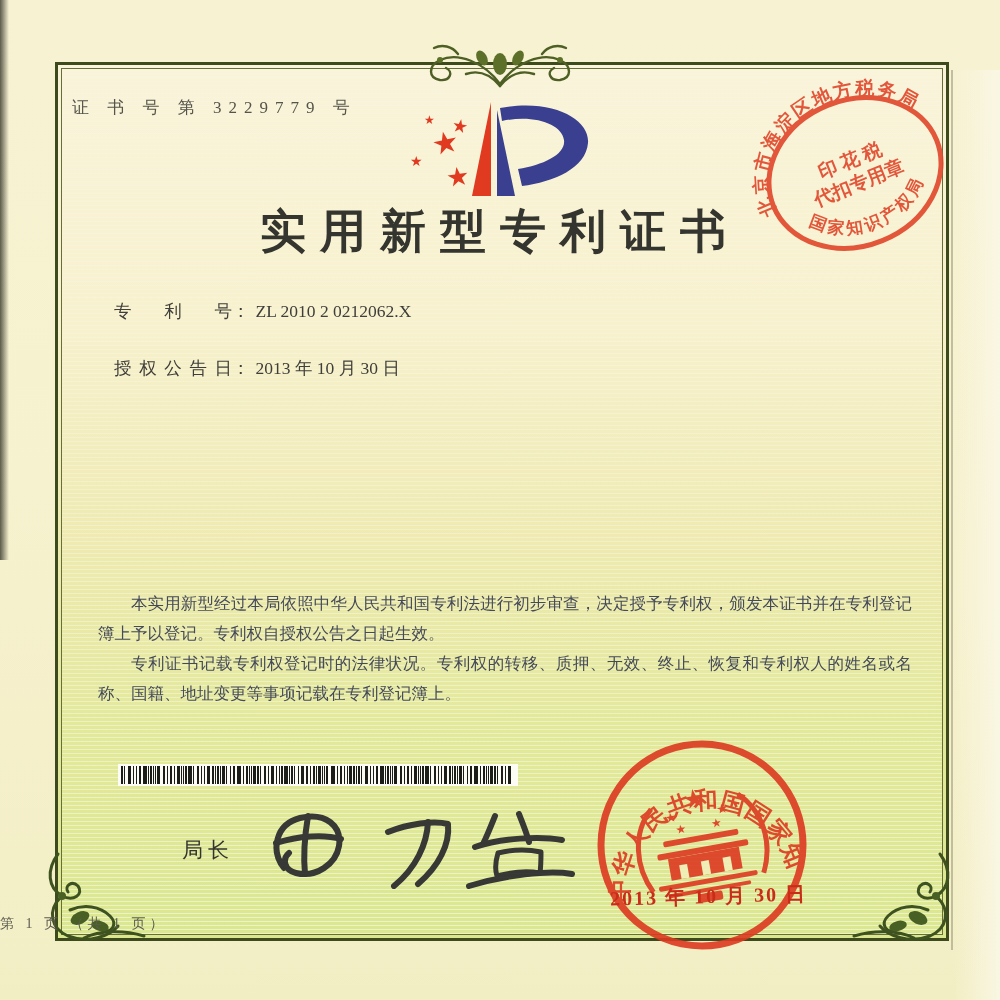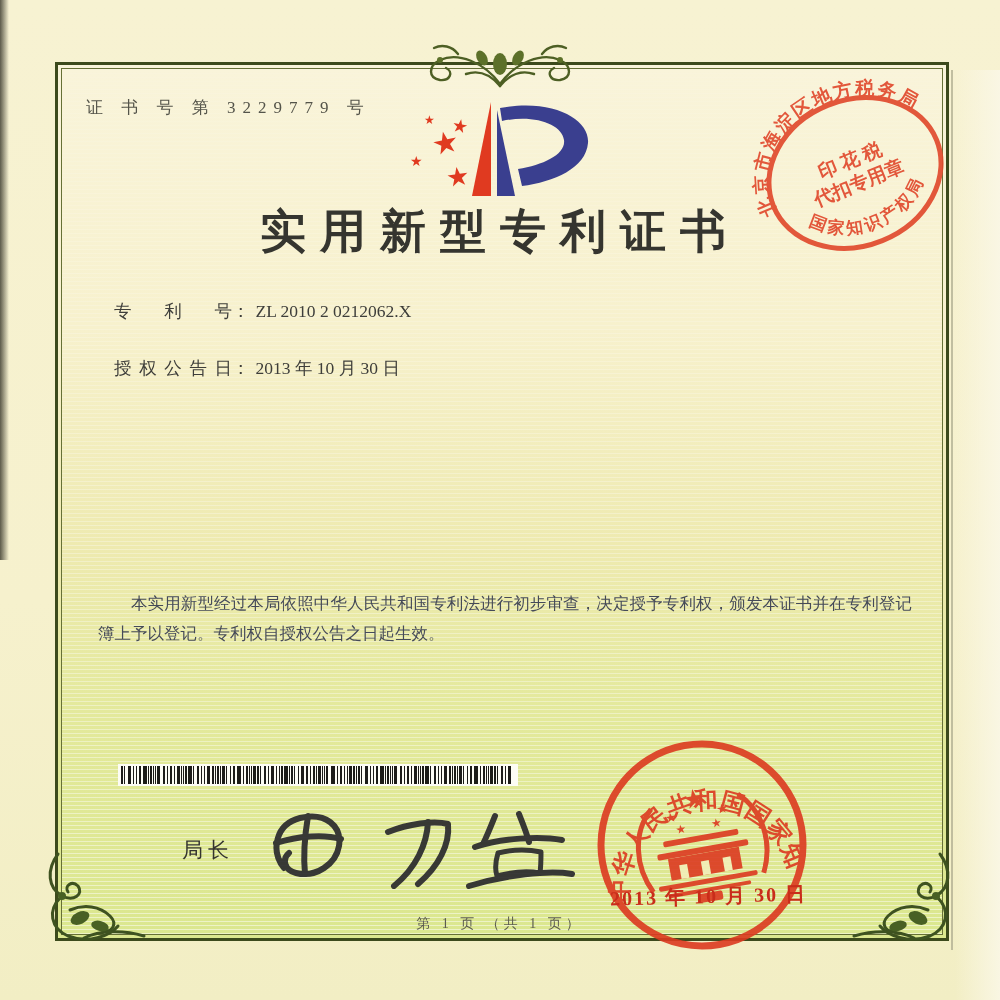--- a/index.html
+++ b/index.html
@@ -20,38 +20,38 @@
       background:repeating-linear-gradient(90deg,#7b8fb5 0 10px,transparent 10px 22px);}
   
   .frame{left:55px;top:62px;width:888px;height:873px;border:3px solid #3c4a1c;
       background:linear-gradient(180deg,#f9f4da 0%,#f7f1cd 30%,#eeeab0 55%,#e3e99b 75%,#dbe78f 100%);}
   .frame-inner{position:absolute;inset:3px;border:1px solid #66763а;border:1px solid #667036;}
   .texture{position:absolute;inset:4px;pointer-events:none;
       background:repeating-linear-gradient(180deg,rgba(255,255,255,.55) 0 1px,rgba(255,255,255,0) 1px 4px);
       -webkit-mask-image:linear-gradient(180deg,rgba(0,0,0,.12),rgba(0,0,0,.9));
       mask-image:linear-gradient(180deg,rgba(0,0,0,.12),rgba(0,0,0,.9));}
   
-  .certno{left:86px;top:96px;font-size:17px;letter-spacing:7px;color:#54544a;}
+  .certno{left:72px;top:96px;font-size:17px;letter-spacing:7px;color:#54544a;}
   .title{left:0;right:0;top:201px;text-align:center;font-size:46px;font-weight:700;
       letter-spacing:14px;color:#35352f;}
   .fields{left:114px;top:299px;font-size:17.5px;color:#3e3e3a;}
   .frow{margin-bottom:33px;white-space:nowrap;}
   .flabel{display:inline-block;width:118px;text-align:justify;text-align-last:justify;}
   .fcolon{display:inline-block;margin-right:6px;}
   .paras{left:98px;top:589px;width:814px;font-size:16.5px;line-height:1.82;
       color:#454a58;text-align:justify;}
   .paras p{margin:0;text-indent:2em;}
   .barcode{left:118px;top:764px;width:400px;height:22px;background:#fcfcf4;}
   .signer-label{left:182px;top:836px;font-size:21px;letter-spacing:5px;color:#34342e;}
   .sig-svg{left:242px;top:786px;}
   .seal-svg{left:580px;top:733px;}
   .seal-date{left:610px;top:883px;font-size:20px;font-weight:700;letter-spacing:2px;
       color:#c92d1a;transform:rotate(-1.5deg);}
   .stamp-svg{left:750px;top:70px;}
-  .footer{left:0;right:0;top:915px;text-align:center;font-size:14px;letter-spacing:4px;color:#5c5c50;}
+  .footer{left:0;right:0;top:915px;font-size:14px;letter-spacing:4px;color:#5c5c50;}
   svg{overflow:visible;}
 </style>
 </head>
 <body>
 
 <div class="abs edge-left"></div>
 <div class="abs edge-right"></div>
 <div class="abs edge-right2"></div>
 <div class="abs bleed"></div>
 <div class="abs bleed2"></div>
@@ -145,20 +145,21 @@
   <div class="frow">
     <span class="flabel">专 利 号</span><span class="fcolon">：</span><span>ZL 2010 2 0212062.X</span>
   </div>
   <div class="frow">
     <span class="flabel">授权公告日</span><span class="fcolon">：</span><span>2013 年 10 月 30 日</span>
   </div>
 </div>
 
 <div class="abs paras">
   <p>本实用新型经过本局依照中华人民共和国专利法进行初步审查，决定授予专利权，颁发本证书并在专利登记簿上予以登记。专利权自授权公告之日起生效。</p>
+  <p>专利证书记载专利权登记时的法律状况。专利权的转移、质押、无效、终止、恢复和专利权人的姓名或名称、国籍、地址变更等事项记载在专利登记簿上。</p>
 </div>
 
 <div class="abs barcode">
     <div style="position: absolute; left: 3px; top: 2px; width: 2px; height: 18px; background: rgb(28, 28, 24);"></div>
     <div style="position: absolute; left: 6px; top: 2px; width: 1px; height: 18px; background: rgb(28, 28, 24);"></div>
     <div style="position: absolute; left: 10px; top: 2px; width: 3px; height: 18px; background: rgb(28, 28, 24);"></div>
     <div style="position: absolute; left: 15px; top: 2px; width: 1px; height: 18px; background: rgb(28, 28, 24);"></div>
     <div style="position: absolute; left: 18px; top: 2px; width: 1px; height: 18px; background: rgb(28, 28, 24);"></div>
     <div style="position: absolute; left: 21px; top: 2px; width: 2px; height: 18px; background: rgb(28, 28, 24);"></div>
     <div style="position: absolute; left: 25px; top: 2px; width: 4px; height: 18px; background: rgb(28, 28, 24);"></div>

